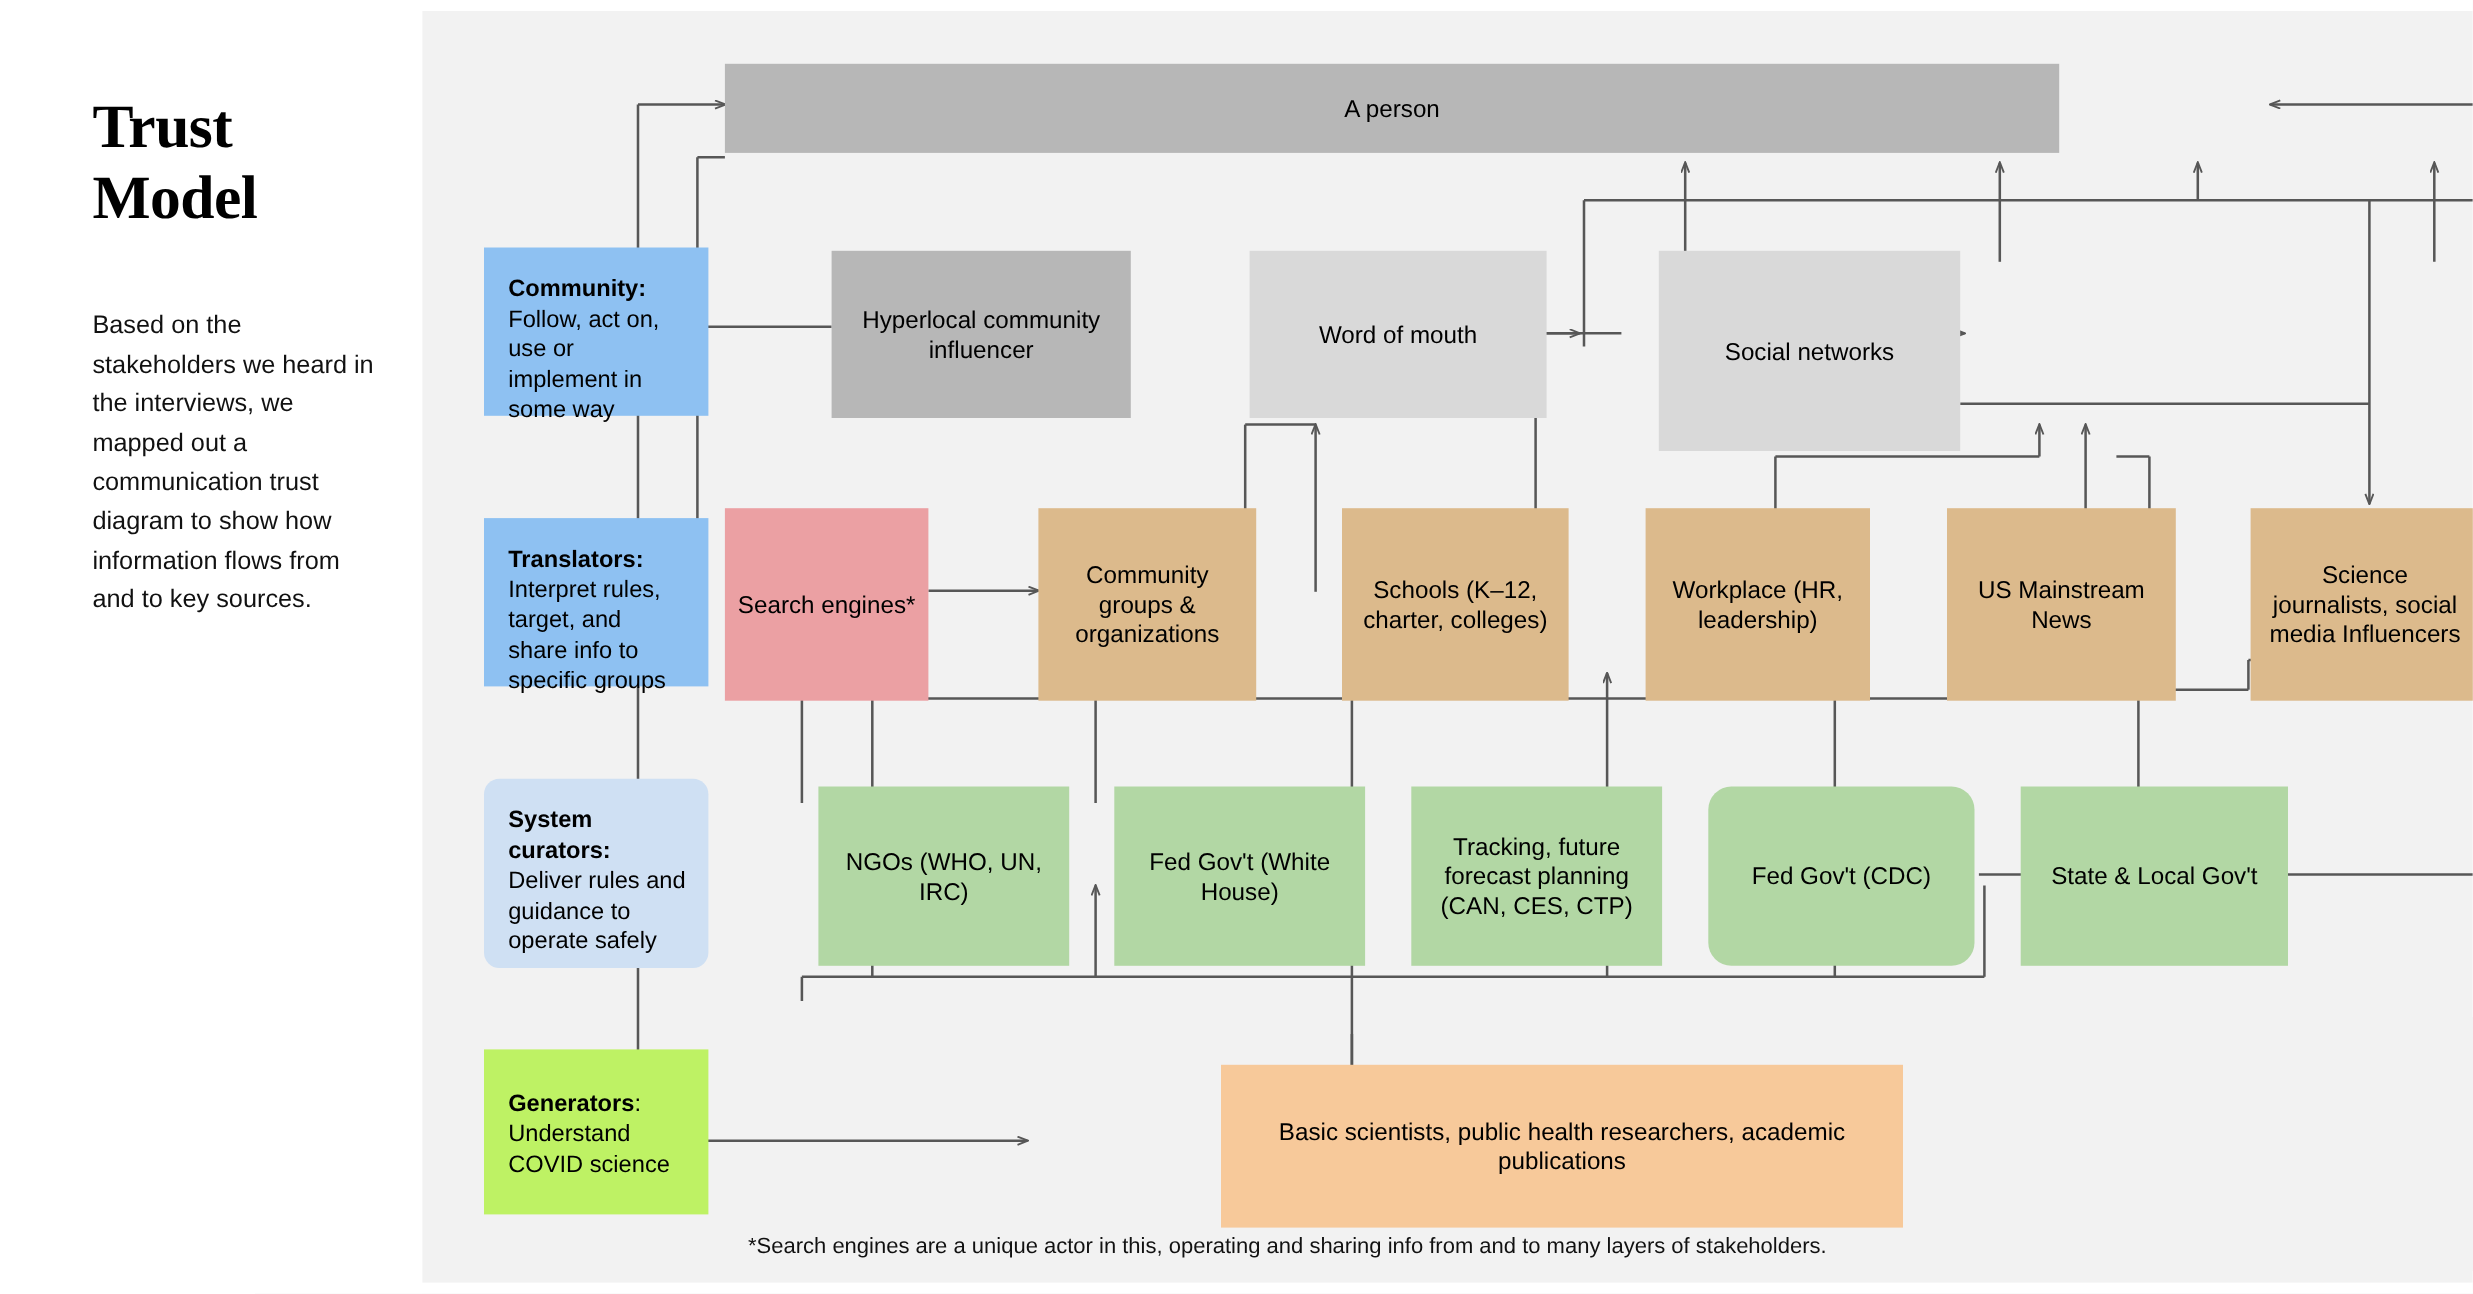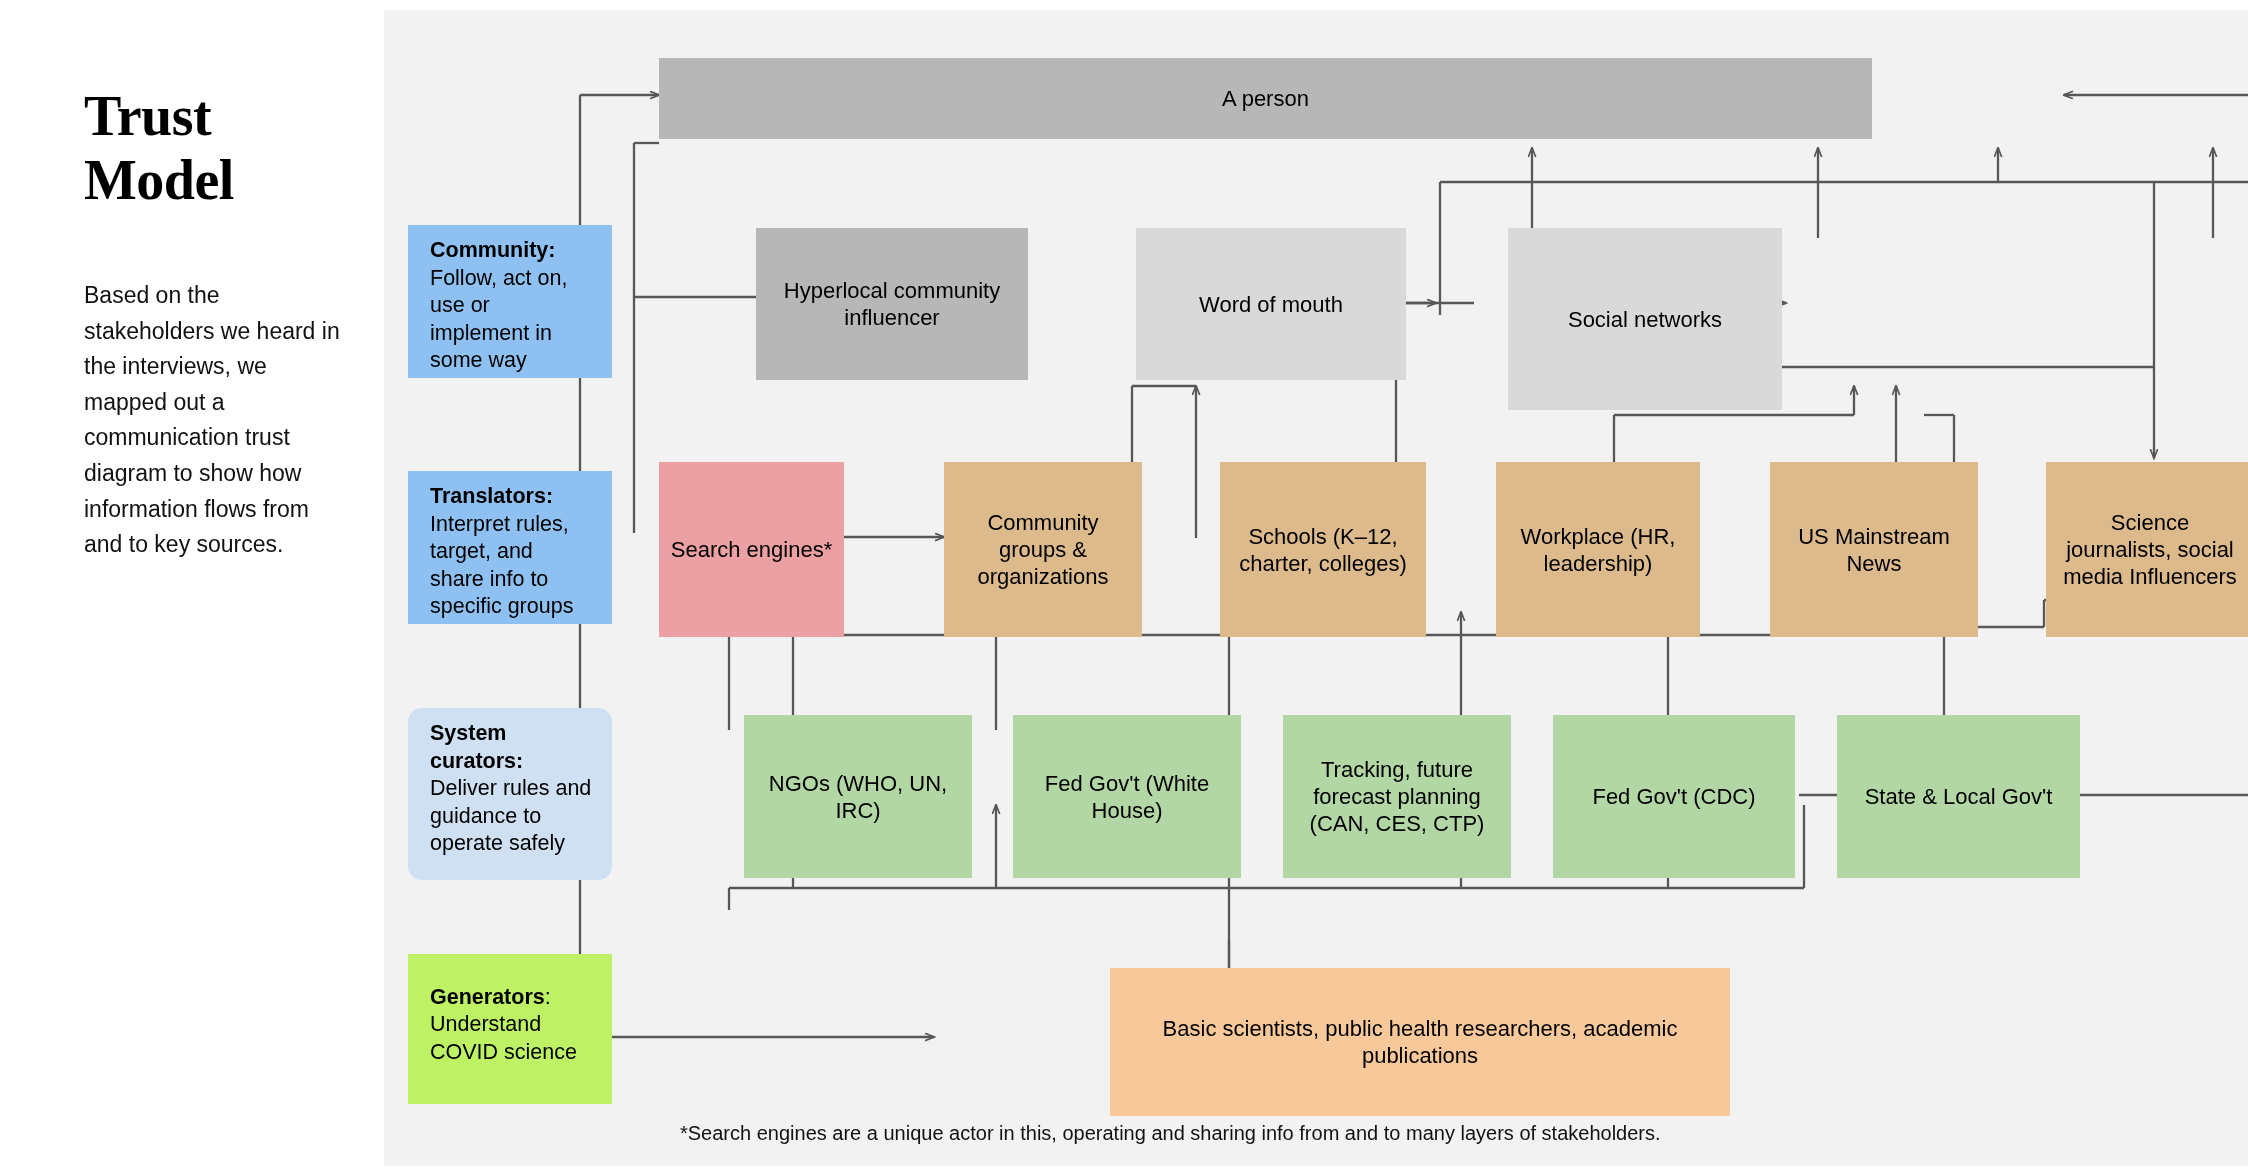--- a/index.html
+++ b/index.html
@@ -32,21 +32,21 @@
   
   .node{
     position:absolute;box-sizing:border-box;
     display:flex;align-items:center;justify-content:center;text-align:center;
     font-size:22px;line-height:27px;color:#000;padding:6px 10px;
     z-index:3;
   }
   .legend{
     position:absolute;box-sizing:border-box;
     font-size:21.5px;line-height:27.5px;color:#000;
-    padding:12px 20px 20px 22px;z-index:3;
+    padding:24px 20px 20px 22px;z-index:3;margin-left:32px;
   }
   .legend b{font-weight:bold;}
 
   .footnote{
     position:absolute;left:296px;top:1116px;width:1400px;
     font-size:20px;line-height:26px;color:#111;z-index:4;
   }
 </style>
 </head>
 <body>
@@ -207,21 +207,21 @@
 
     <div class="node" style="left:360px;top:705px;width:228px;height:163px;background:#b2d7a4;">
       <span>NGOs (WHO, UN, IRC)</span>
     </div>
     <div class="node" style="left:629px;top:705px;width:228px;height:163px;background:#b2d7a4;">
       <span>Fed Gov't (White House)</span>
     </div>
     <div class="node" style="left:899px;top:705px;width:228px;height:163px;background:#b2d7a4;">
       <span>Tracking, future forecast planning (CAN, CES, CTP)</span>
     </div>
-    <div class="node" style="left:1169px;top:705px;width:242px;height:163px;background:#b2d7a4;">
+    <div class="node" style="left:1169px;top:705px;width:242px;height:163px;background:#b2d7a4;border-radius:21px;">
       <span>Fed Gov't (CDC)</span>
     </div>
     <div class="node" style="left:1453px;top:705px;width:243px;height:163px;background:#b2d7a4;">
       <span>State &amp; Local Gov't</span>
     </div>
 
     <div class="node" style="left:726px;top:958px;width:620px;height:148px;background:#f7c99a;justify-content:center;">
       <span>Basic scientists, public health researchers, academic publications</span>
     </div>
 

